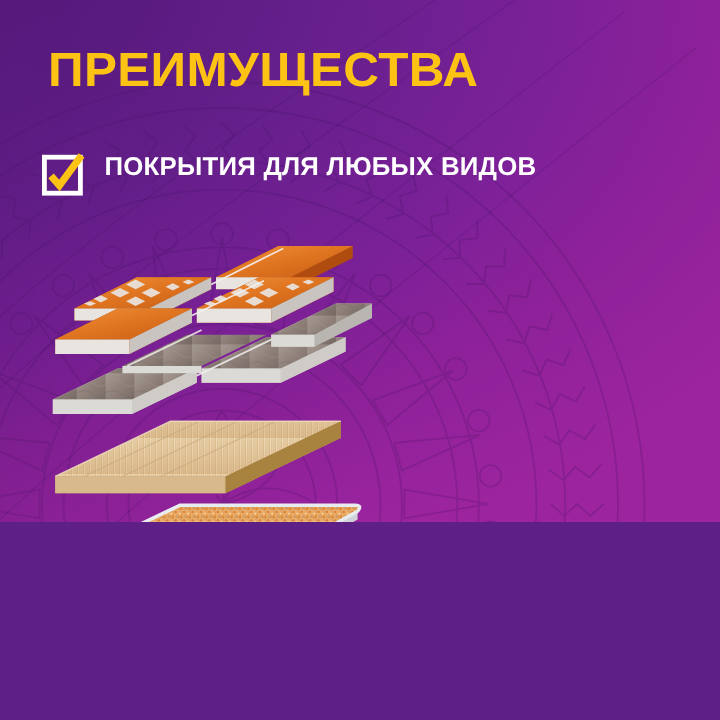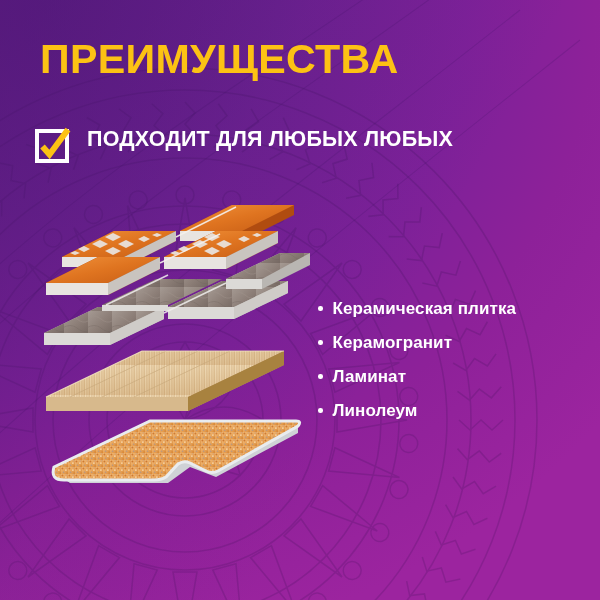--- a/index.html
+++ b/index.html
@@ -3,21 +3,21 @@
 <meta charset="utf-8">
 <title>Преимущества</title>
 <style>
   html,body{margin:0;padding:0;}
   body{
     width:600px;height:600px;overflow:hidden;
     font-family:"Liberation Sans","DejaVu Sans",sans-serif;
     background:#5e1f87;
   }
   #poster{
-    position:relative;width:600px;height:600px;overflow:hidden;
+    position:relative;width:600px;height:435px;overflow:hidden;
     background:
       radial-gradient(120% 110% at 8% 0%, #5d1d86 0%, #6a2190 32%, #7d2199 58%, #8d2199 76%, #9c249f 100%);
   }
   
   .mandala{
     position:absolute;left:-195px;top:40px;width:760px;height:760px;
     opacity:.17;pointer-events:none;
   }
   .mandala svg{display:block;width:100%;height:100%;}
   .veil{
@@ -222,21 +222,21 @@
   <div class="title">ПРЕИМУЩЕСТВА</div>
 
   <div class="sub-row">
     <span class="check-box">
       <svg viewBox="0 0 34 34" xmlns="http://www.w3.org/2000/svg">
         <rect x="2" y="2" width="30" height="30" fill="none" stroke="#ffffff" stroke-width="4"></rect>
         <path d="M7.5 17.5 L14.5 25.5 L33 0.5" fill="none" stroke="#fcc214" stroke-width="6" stroke-linecap="butt" stroke-linejoin="miter"></path>
       </svg>
     </span>
     <span class="sub-text">
-      <span>ПОДХОДИТ ДЛЯ ЛЮБЫХ ЛЮБЫХ</span><br>
+      <span>ПОКРЫТИЯ ДЛЯ ЛЮБЫХ ВИДОВ</span><br>
     </span>
   </div>
 
   <div class="stack">
     <svg viewBox="0 0 270 310" xmlns="http://www.w3.org/2000/svg">
       <defs>
         <linearGradient id="orangeTop" x1="0" y1="0" x2="1" y2="1">
           <stop offset="0%" stop-color="#f0913a"></stop>
           <stop offset="50%" stop-color="#df7420"></stop>
           <stop offset="100%" stop-color="#c75d15"></stop>
@@ -382,32 +382,14 @@
         </g>
 
         <g stroke="#f5f1ed" stroke-width="1.4" opacity=".9" fill="none">
           <path d="M120 48 L180 19"></path>
           <path d="M136 22 L196 -8"></path>
         </g>
       </g>
     </svg>
   </div>
 
-  <ul class="bullets">
-    <li>
-      <span class="dot"></span>
-      <span>Керамическая плитка</span>
-    </li>
-    <li>
-      <span class="dot"></span>
-      <span>Керамогранит</span>
-    </li>
-    <li>
-      <span class="dot"></span>
-      <span>Ламинат</span>
-    </li>
-    <li>
-      <span class="dot"></span>
-      <span>Линолеум</span>
-    </li>
-  </ul>
 
 </div>
 
 </body></html>

